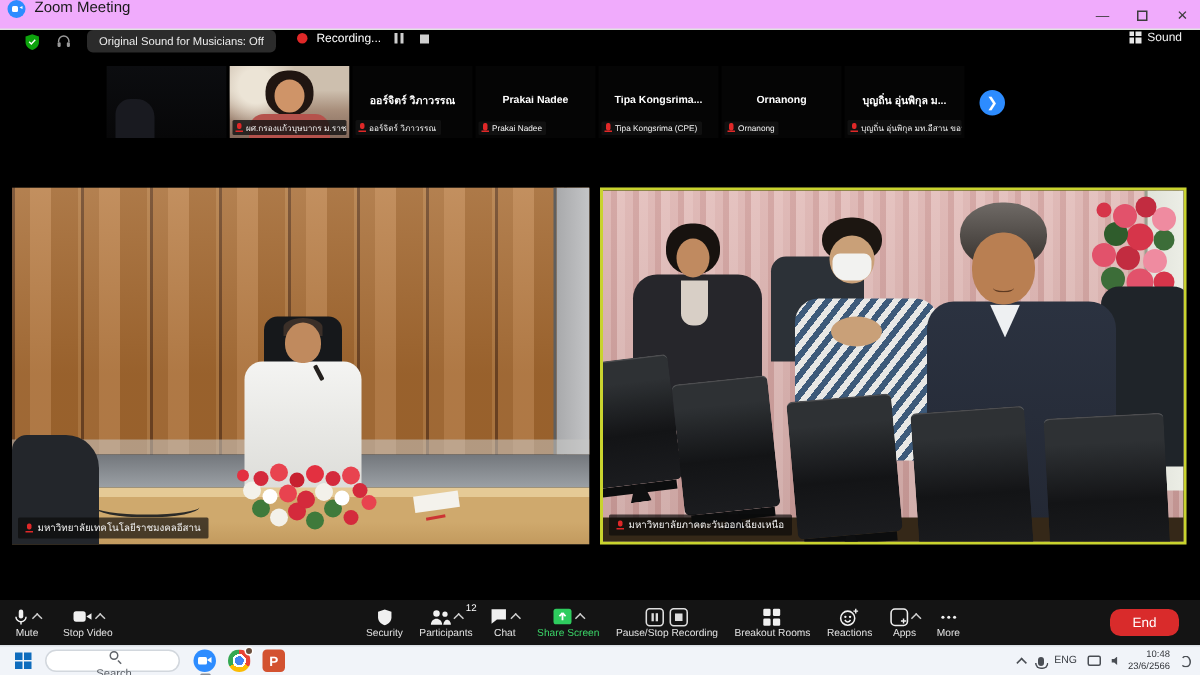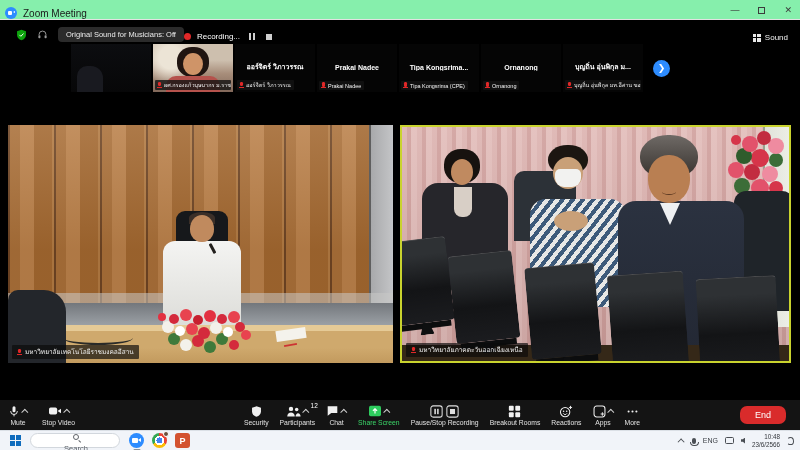--- a/index.html
+++ b/index.html
@@ -1,33 +1,33 @@
 <!DOCTYPE html>
 <html><head>
 <meta charset="utf-8">
 <style>
   * { margin:0; padding:0; box-sizing:border-box; }
   body { font-family:"Liberation Sans","DejaVu Sans",sans-serif; background:#000; }
   .frame { position:relative; width:800px; height:450px; overflow:hidden; background:#000; display:flex; flex-direction:column; }
 
   
-  .titlebar { height:20px; background:#86efac; border-bottom:1px solid #e2e2e2; position:relative; display:flex; align-items:flex-end; }
+  .titlebar { height:20px; background:#f0abfc; border-bottom:1px solid #e2e2e2; position:relative; display:flex; align-items:flex-start; }
   .zoom-logo { width:12px; height:12px; border-radius:50%; background:#2d8cff; margin-left:5px; position:relative; }
   .zoom-logo::before { content:""; position:absolute; left:2.5px; top:4px; width:4.5px; height:4px; background:#fff; border-radius:1px; }
   .zoom-logo::after { content:""; position:absolute; left:7.5px; top:4.2px; border-top:1.8px solid transparent; border-bottom:1.8px solid transparent; border-right:2.6px solid #fff; }
   .win-title { font-size:10px; color:#1a1a1a; margin-left:6px; }
   .win-controls { position:absolute; right:8px; top:0; height:20px; display:flex; align-items:center; gap:19px; }
   .wc { font-size:9px; color:#3c3c3c; line-height:1; cursor:default; }
   .wc-max { width:7px; height:7px; border:1px solid #3c3c3c; }
 
   
-  .meetbar { height:22px; background:#000; position:relative; display:flex; align-items:flex-end; }
+  .meetbar { height:22px; background:#000; position:relative; display:flex; align-items:flex-start; }
   .mb-left { display:flex; align-items:center; gap:10px; margin-left:16px; }
   .orig-sound { background:#2b2b2b; color:#ececec; font-size:7.5px; padding:3px 8px; border-radius:4px; white-space:nowrap; }
-  .rec-group { display:flex; align-items:center; gap:6px; }
+  .rec-group { display:flex; align-items:center; gap:6px; margin-left:14px; }
   .rec-dot { width:7px; height:7px; border-radius:50%; background:#e02828; }
   .rec-text { color:#fff; font-size:8px; }
   .mini-btn { display:inline-flex; align-items:center; justify-content:center; width:11px; height:11px; }
   .mini-pause::before, .mini-pause::after { content:""; width:2px; height:7px; background:#cfcfcf; margin:0 1px; }
   .mini-stop::before { content:""; width:6px; height:6px; background:#cfcfcf; }
   .mb-view { position:absolute; right:12px; display:flex; align-items:center; gap:4px; color:#f2f2f2; font-size:8px; }
   .grid-ico { width:8px; height:8px; display:grid; grid-template-columns:3.5px 3.5px; grid-template-rows:3.5px 3.5px; gap:1px; }
   .grid-ico i { background:#e8e8e8; }
 
   

